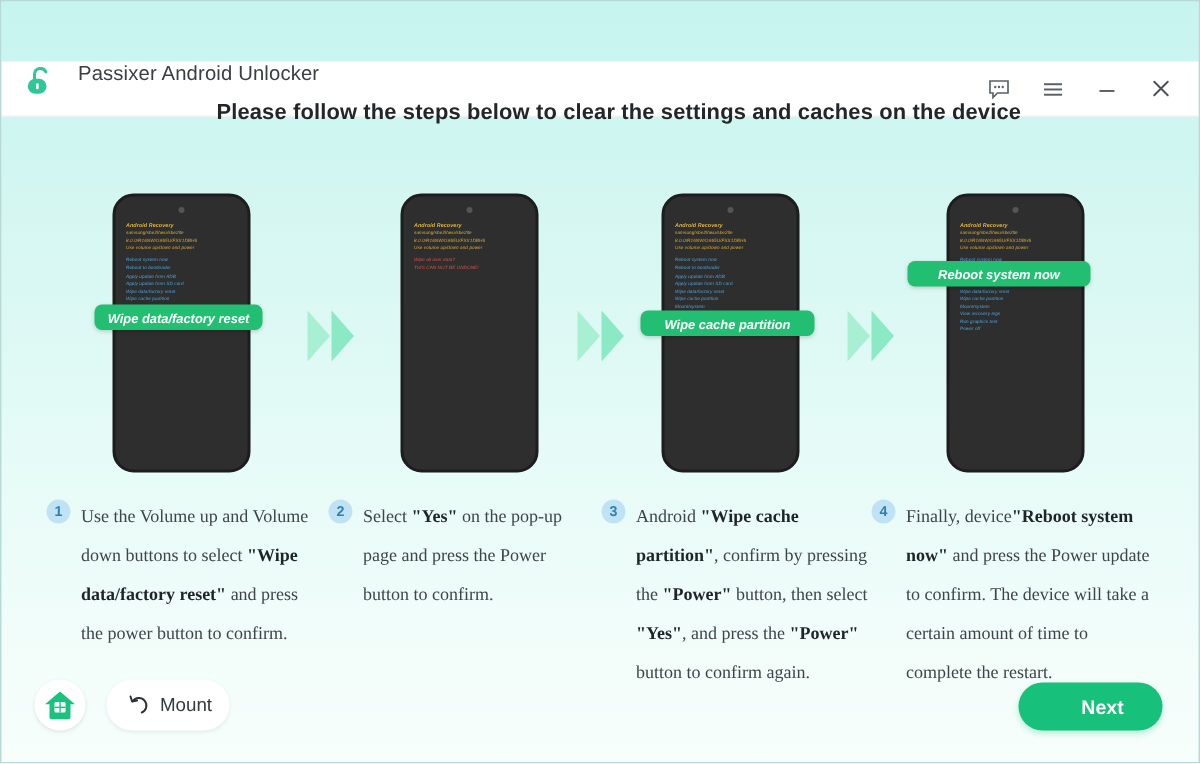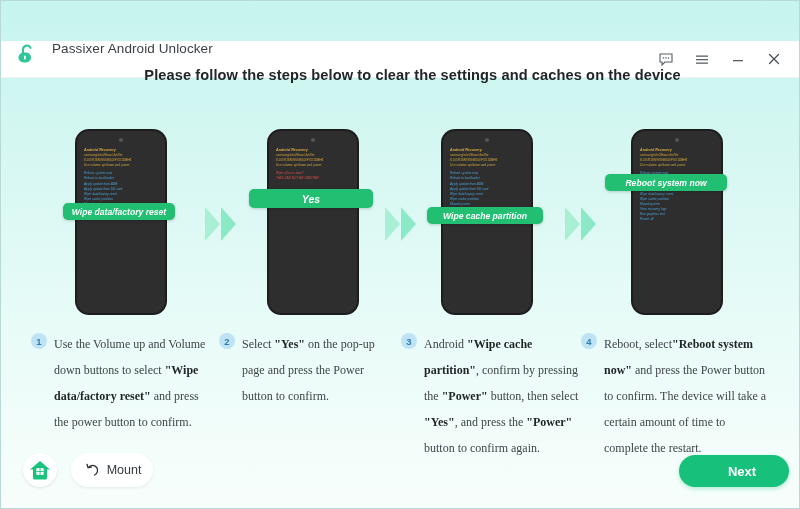--- a/index.html
+++ b/index.html
@@ -170,21 +170,21 @@
     position: absolute; left: 70px; top: 452px;
     width: 82px; height: 34px; border-radius: 17px;
     background: #ffffff;
     display: flex; align-items: center; justify-content: center;
     gap: 7px; cursor: pointer;
     box-shadow: 0 1px 3px rgba(0,0,0,.08);
     font-size: 12.5px; color: #333a40;
   }
   .next-btn {
     position: absolute; left: 678px; top: 454px;
-    width: 110px; height: 32px; border-radius: 16px;
+    width: 96px; height: 32px; border-radius: 16px;
     background: #17c07b;
     display: flex; align-items: center; justify-content: center;
     color: #ffffff; font-size: 13px; font-weight: bold;
     cursor: pointer;
     box-shadow: 0 2px 4px rgba(23,192,123,.30);
     padding-left: 16px;
   }
 </style>
 </head>
 <body>
@@ -269,21 +269,20 @@
         <div class="recovery">
             <div class="rec-title">Android Recovery</div>
             <div class="rec-info">samsung/sbe2lhwu/sbe2lte</div>
             <div class="rec-info">8.0.0/R16NW/G965U/FXX1DBH6</div>
             <div class="rec-info">Use volume up/down and power</div>
             <div class="rec-gap"></div>
             <div class="rec-warn">Wipe all user data?</div>
             <div class="rec-warn">THIS CAN NOT BE UNDONE!</div>
           </div>
       </div>
-      <div class="pill p2">Yes</div>
     </div>
 
     <div class="arrows a2">
       <div class="chev"></div>
       <div class="chev c2"></div>
     </div>
 
     <div class="phone-slot s3">
       <div class="phone off3">
         <div class="notch-dot"></div>
@@ -346,21 +345,21 @@
     <div class="step t2">
       <div class="step-badge">2</div>
       <div class="step-text"><span>Select </span><b>"Yes"</b><span> on the pop-up page and press the Power button to confirm.</span></div>
     </div>
     <div class="step t3">
       <div class="step-badge">3</div>
       <div class="step-text"><span>Android </span><b>"Wipe cache partition"</b><span>, confirm by pressing the </span><b>"Power"</b><span> button, then select </span><b>"Yes"</b><span>, and press the </span><b>"Power"</b><span> button to confirm again.</span></div>
     </div>
     <div class="step t4">
       <div class="step-badge">4</div>
-      <div class="step-text"><span>Reboot, select</span><b>"Reboot system now"</b><span> and press the Power button to confirm. The device will take a certain amount of time to complete the restart.</span></div>
+      <div class="step-text"><span>Finally, device</span><b>"Reboot system now"</b><span> and press the Power update to confirm. The device will take a certain amount of time to complete the restart.</span></div>
     </div>
   </div>
 
   <div class="home-btn">
     <svg width="26" height="26" viewBox="0 0 26 26">
       <path d="M13 4 L23 12.5 h-3 v8.5 a1.5 1.5 0 0 1 -1.5 1.5 h-11 a1.5 1.5 0 0 1 -1.5 -1.5 v-8.5 h-3 z" fill="#19c37d"></path>
       <rect x="9.3" y="11" width="7.4" height="7" rx="1" fill="#ffffff"></rect>
       <rect x="12.6" y="11" width="0.9" height="7" fill="#19c37d"></rect>
       <rect x="9.3" y="14.1" width="7.4" height="0.9" fill="#19c37d"></rect>
     </svg>

